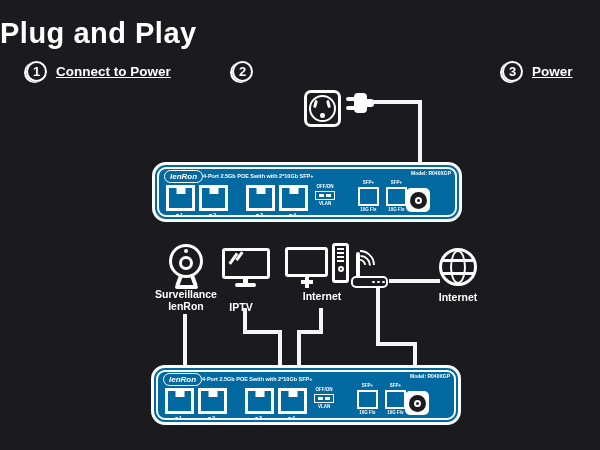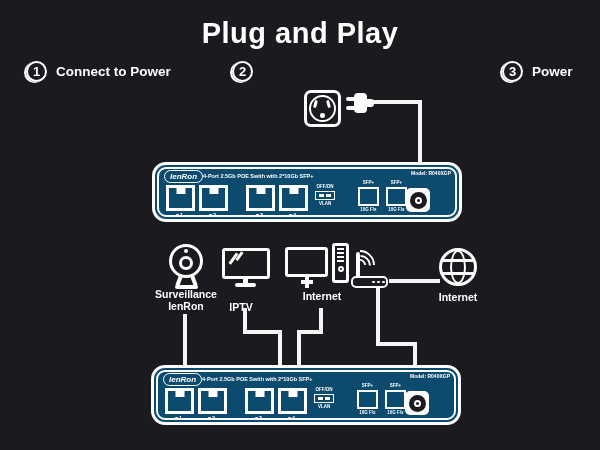--- a/index.html
+++ b/index.html
@@ -2,36 +2,36 @@
 <html><head>
 <meta charset="utf-8">
 <style>
   html,body{margin:0;padding:0;background:#1b1b1f;}
   .stage{position:relative;width:600px;height:450px;background:#1b1b1f;
          font-family:"Liberation Sans",sans-serif;color:#fff;overflow:hidden;}
   .abs{position:absolute;}
   .w{position:absolute;background:#fdfdfd;}            
   .o{position:absolute;border:3px solid #fdfdfd;box-sizing:border-box;} 
   .line{position:absolute;background:#f5f5f5;}
-  .title{left:0;right:0;top:17px;text-align:center;font-size:29px;font-weight:bold;letter-spacing:.5px;}
+  .title{left:0;right:0;top:17px;text-align:left;font-size:29px;font-weight:bold;letter-spacing:.5px;}
   .step{position:absolute;display:flex;align-items:center;gap:9px;}
   .step-num{width:21px;height:21px;border:2px solid #fff;border-radius:50%;display:flex;
             align-items:center;justify-content:center;font-size:13px;font-weight:bold;
             box-shadow:-2px 1px 0 0 #fff;box-sizing:border-box;}
-  .step-label{font-size:13.5px;font-weight:bold;white-space:nowrap;}
+  .step-label{font-size:13.5px;font-weight:bold;white-space:nowrap;text-decoration:underline;}
   
   .outlet{left:304px;top:90px;width:37px;height:37px;border-radius:7px;}
   .outlet-circle{left:309px;top:95px;width:27px;height:27px;border-radius:50%;border-width:2.5px;}
   .slot{width:3px;height:8px;border-radius:1.5px;}
   
   .plug-body{left:354px;top:93px;width:13px;height:20px;border-radius:4px;}
   .plug-neck{left:365px;top:99px;width:9px;height:8px;border-radius:0 3px 3px 0;}
   
   .switch{position:absolute;width:310px;height:60px;border:3.5px solid #fdfdfd;border-radius:14px;
-          background:#0c4a6e;box-sizing:border-box;}
+          background:#0369a1;box-sizing:border-box;}
   .sw-inner{position:absolute;inset:2px;border:2px solid #fdfdfd;border-radius:9px;}
   .sw-logo{position:absolute;left:9px;top:5px;font-size:8px;font-weight:bold;font-style:italic;
            border:1.5px solid #fff;border-radius:8px;padding:0 5px;line-height:11px;}
   .sw-title{position:absolute;left:48px;top:8px;font-size:5.5px;font-weight:bold;white-space:nowrap;}
   .sw-model{position:absolute;right:8px;top:4.5px;font-size:5px;font-weight:bold;}
   .rj45{position:absolute;top:20px;width:29px;height:26px;border:3px solid #fdfdfd;box-sizing:border-box;}
   .rj45::after{content:"";position:absolute;top:0;left:50%;transform:translateX(-50%);
                width:9px;height:6px;background:#fdfdfd;}
   .port-label{position:absolute;top:47px;font-size:5.5px;font-weight:bold;display:flex;
               align-items:center;gap:1.5px;}

